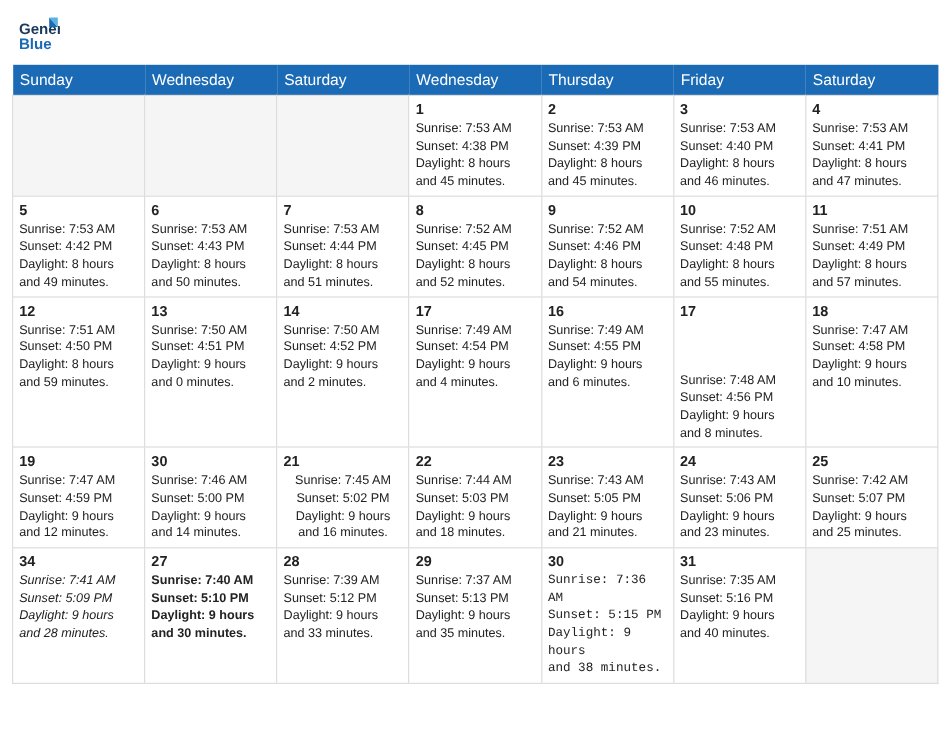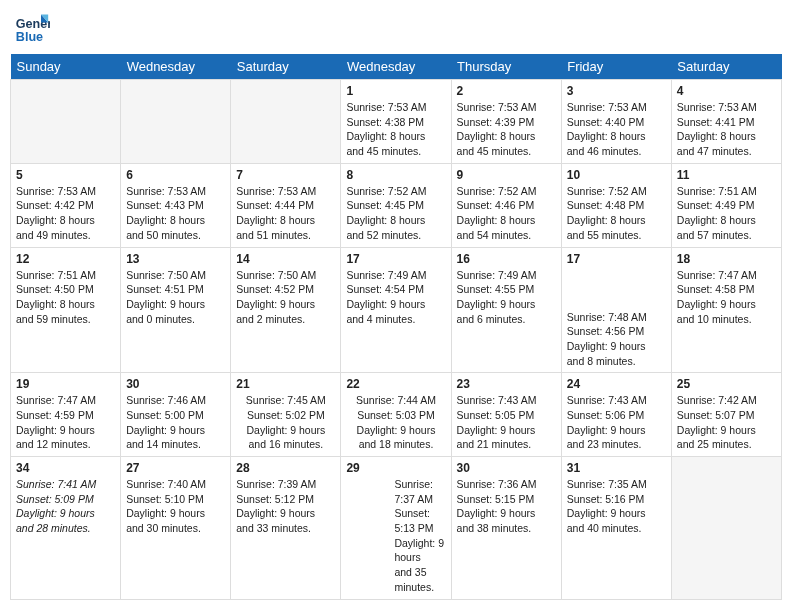--- a/index.html
+++ b/index.html
@@ -259,21 +259,21 @@
         </td>
         <td>
           <div class="day-num">21</div>
           <div class="day-info" style="white-space: pre-line; text-align: center;">Sunrise: 7:45 AM
 Sunset: 5:02 PM
 Daylight: 9 hours
 and 16 minutes.</div>
         </td>
         <td>
           <div class="day-num">22</div>
-          <div class="day-info" style="white-space: pre-line; text-align: center;">Sunrise: 7:44 AM
+          <div class="day-info" style="white-space: pre-line;">Sunrise: 7:44 AM
 Sunset: 5:03 PM
 Daylight: 9 hours
 and 18 minutes.</div>
         </td>
         <td>
           <div class="day-num">23</div>
           <div class="day-info" style="white-space: pre-line;">Sunrise: 7:43 AM
 Sunset: 5:05 PM
 Daylight: 9 hours
 and 21 minutes.</div>
@@ -296,42 +296,42 @@
       <tr>
         <td>
           <div class="day-num">34</div>
           <div class="day-info" style="white-space: pre-line; font-style: italic;">Sunrise: 7:41 AM
 Sunset: 5:09 PM
 Daylight: 9 hours
 and 28 minutes.</div>
         </td>
         <td>
           <div class="day-num">27</div>
-          <div class="day-info" style="white-space: pre-line;">Sunrise: 7:40 AM
+          <div class="day-info" style="white-space: pre-line; font-weight: bold;">Sunrise: 7:40 AM
 Sunset: 5:10 PM
 Daylight: 9 hours
 and 30 minutes.</div>
         </td>
         <td>
           <div class="day-num">28</div>
           <div class="day-info" style="white-space: pre-line;">Sunrise: 7:39 AM
 Sunset: 5:12 PM
 Daylight: 9 hours
 and 33 minutes.</div>
         </td>
         <td>
           <div class="day-num">29</div>
-          <div class="day-info" style="white-space: pre-line; margin-left: 48px;">Sunrise: 7:37 AM
+          <div class="day-info" style="white-space: pre-line;">Sunrise: 7:37 AM
 Sunset: 5:13 PM
 Daylight: 9 hours
 and 35 minutes.</div>
         </td>
         <td>
           <div class="day-num">30</div>
-          <div class="day-info" style="white-space: pre-line;">Sunrise: 7:36 AM
+          <div class="day-info" style="white-space: pre-line; font-family: Liberation Mono, monospace;">Sunrise: 7:36 AM
 Sunset: 5:15 PM
 Daylight: 9 hours
 and 38 minutes.</div>
         </td>
         <td>
           <div class="day-num">31</div>
           <div class="day-info" style="white-space: pre-line;">Sunrise: 7:35 AM
 Sunset: 5:16 PM
 Daylight: 9 hours
 and 40 minutes.</div>

